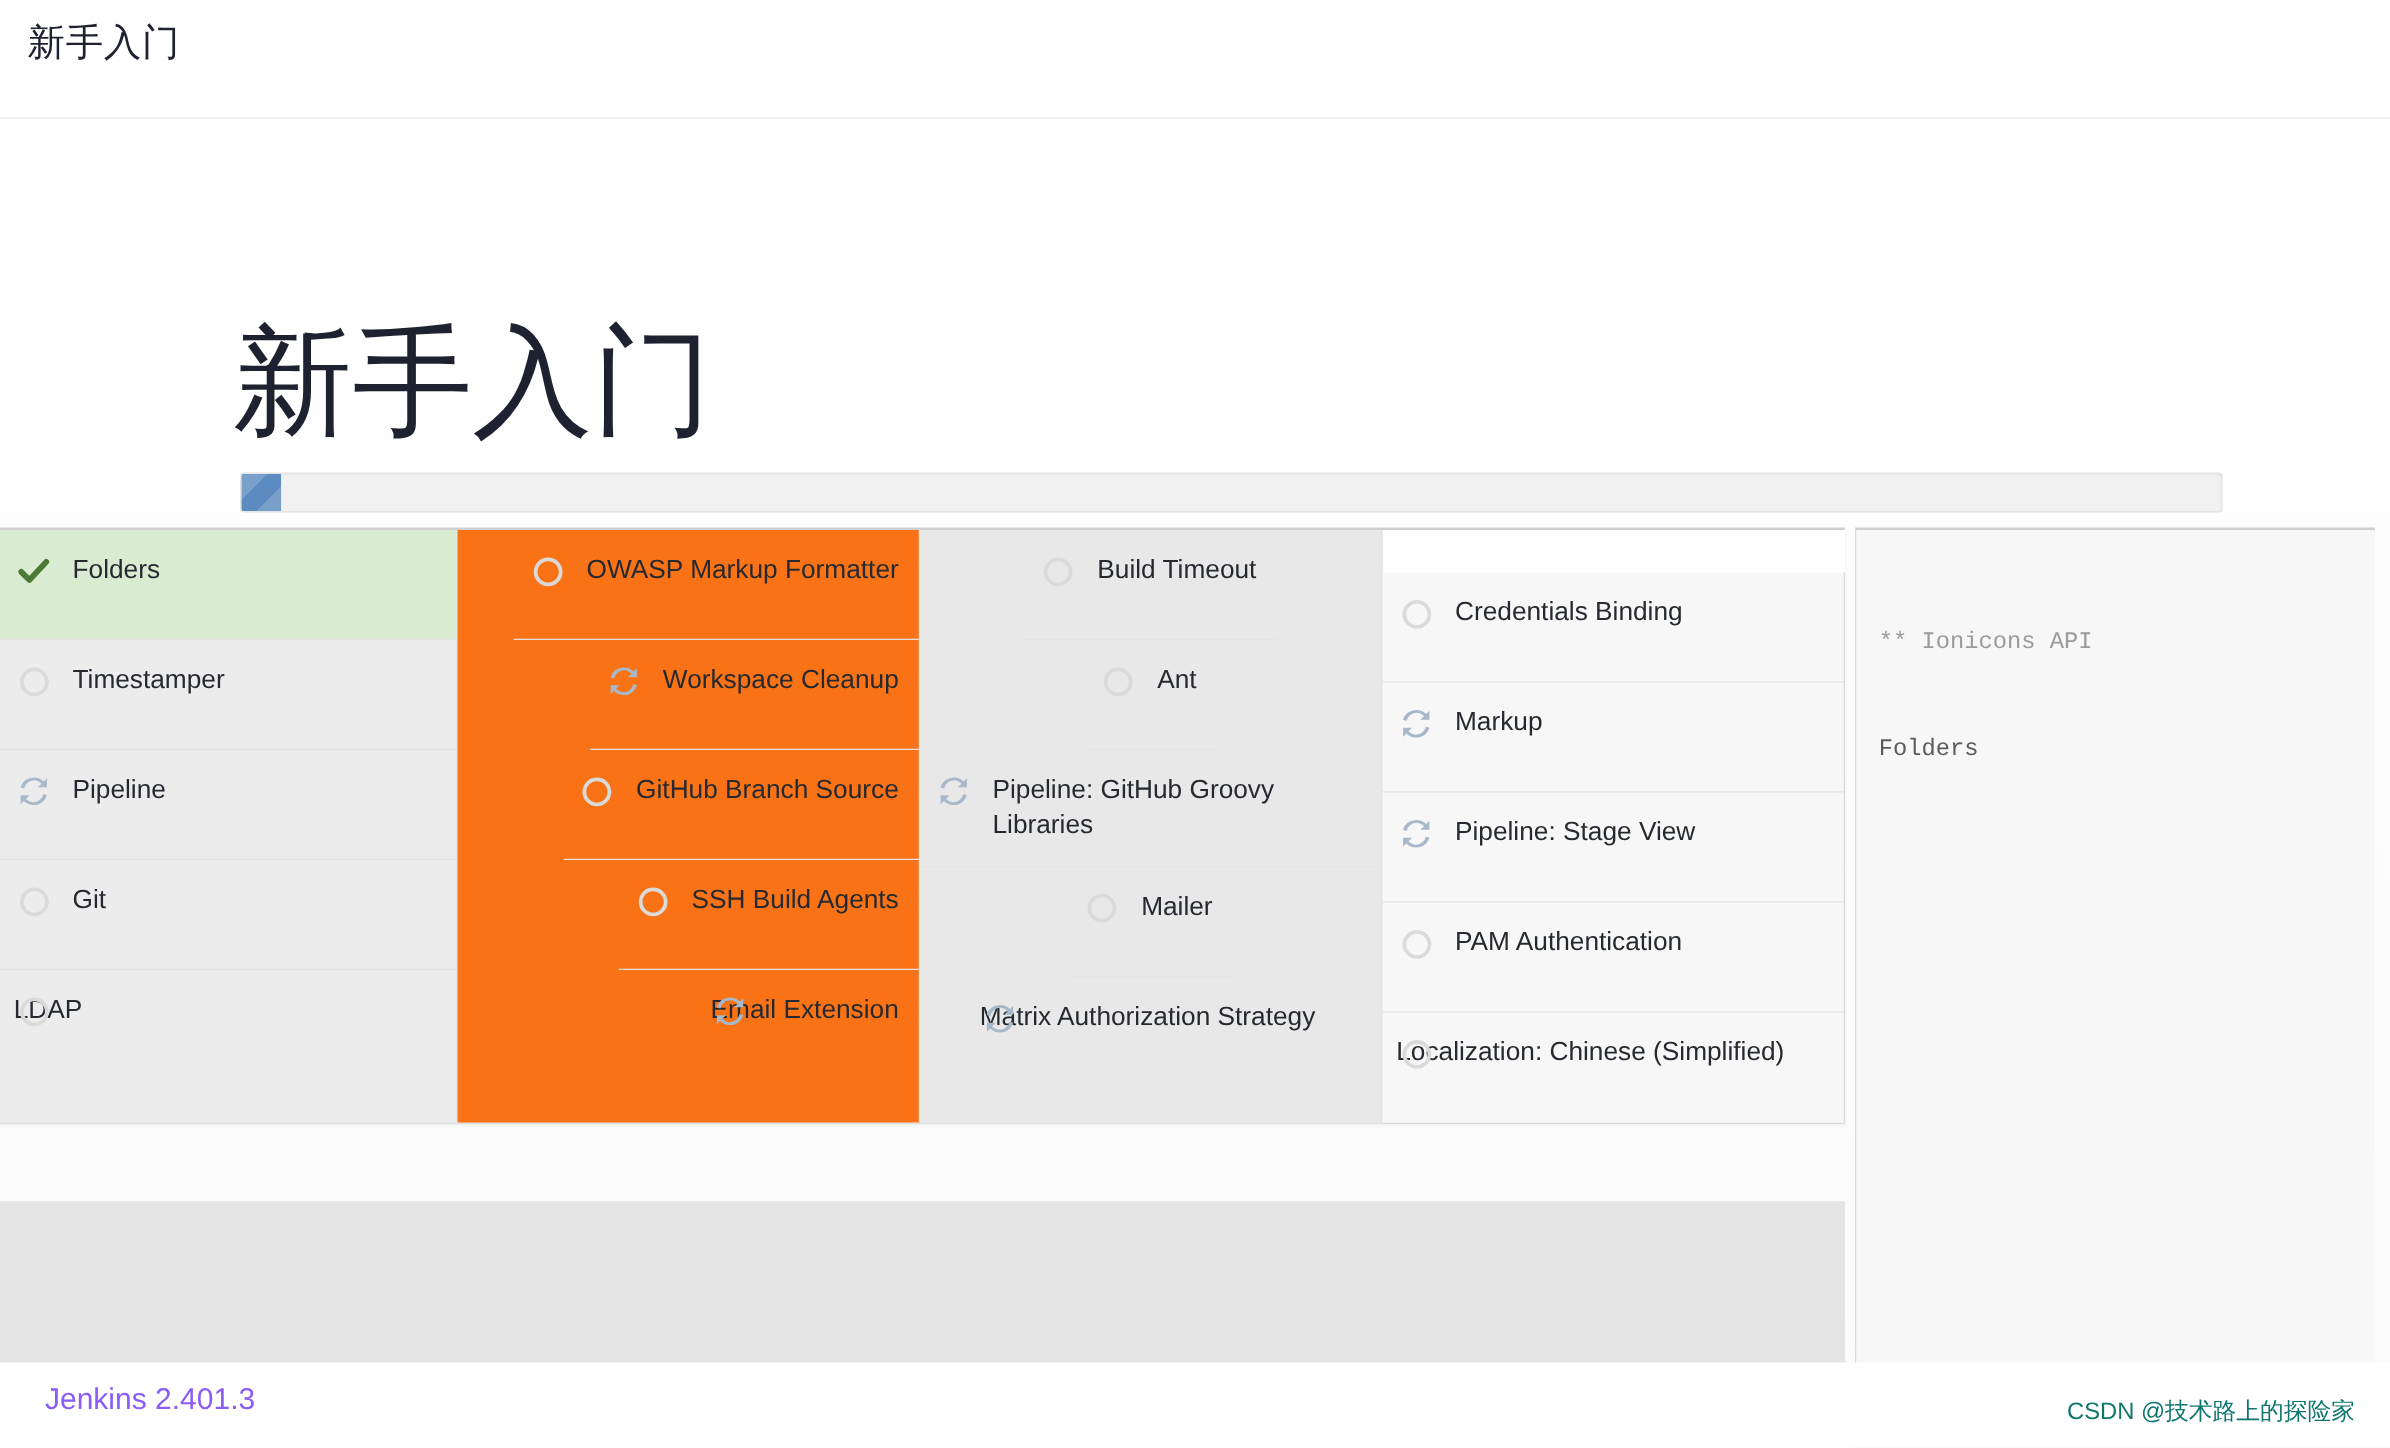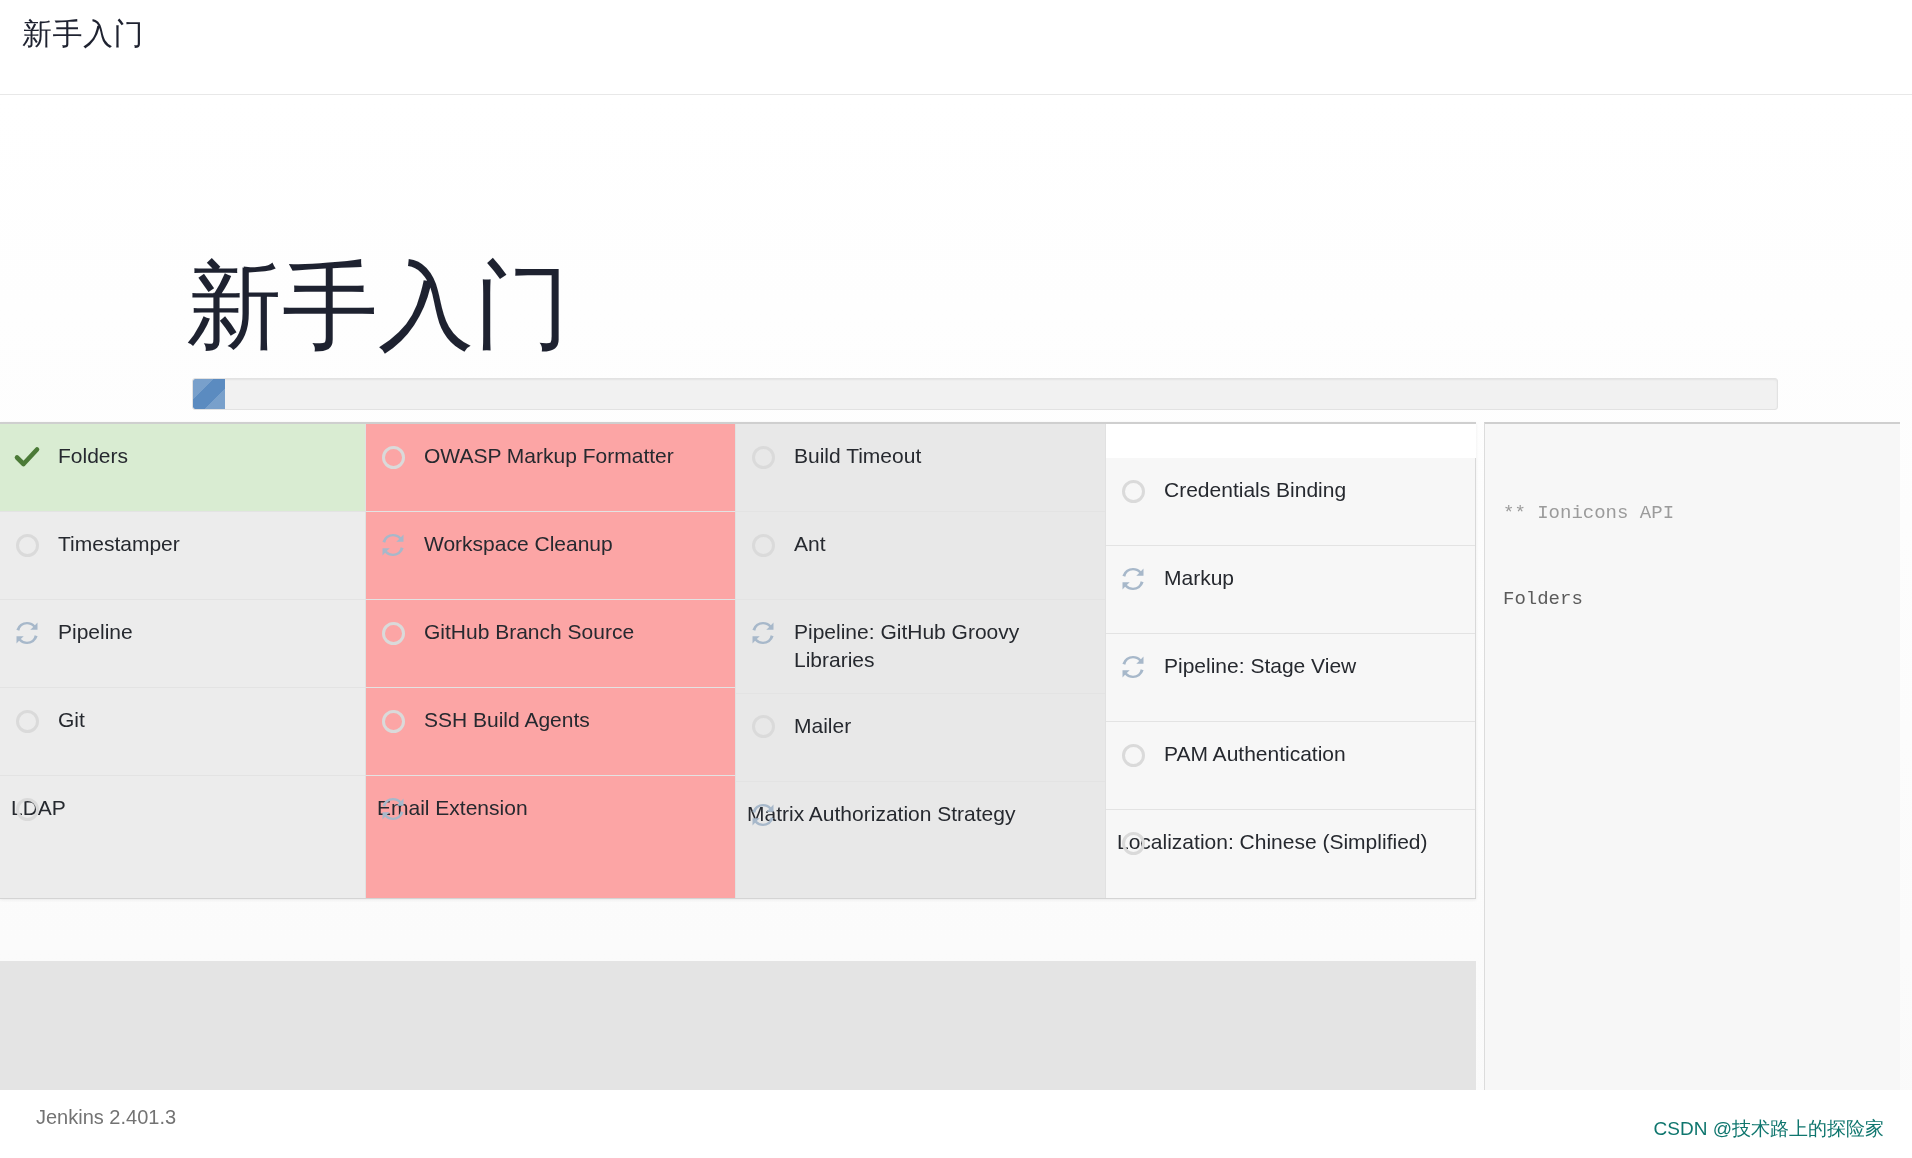--- a/index.html
+++ b/index.html
@@ -78,22 +78,22 @@
     background: #fff;
     box-shadow: 0 1px 3px rgba(0,0,0,.07);
   }
   .col {
     display: flex;
     flex-direction: column;
     border-right: 1px solid #e1e1e1;
   }
   .col:last-child { border-right: 1px solid #d9d9d9; }
   .col.shade-a { background: #ececec; }
-  .col.shade-b { background: #fca5a5; }
-  .col.shade-c { background: #e8e8e8; }
+  .col.shade-b { background: #f97316; align-items: flex-end; }
+  .col.shade-c { background: #e8e8e8; align-items: center; }
   .col.shade-d { background: #f7f7f7; margin-top: 34px; }
 
   .cell {
     position: relative;
     min-height: 88px;
     padding: 18px 16px 18px 58px;
     border-bottom: 1px solid #e3e3e3;
     font-size: 21px;
     line-height: 1.35;
     color: #26292f;
@@ -170,22 +170,22 @@
   
   .footer {
     position: absolute;
     left: 0; top: 1090px;
     width: 1912px; height: 68px;
     background: #ffffff;
   }
   .footer-version {
     position: absolute;
     left: 36px; top: 16px;
-    font-size: 20px;
-    color: #737373;
+    font-size: 24px;
+    color: #8b5cf6;
     white-space: nowrap;
   }
   .watermark {
     position: absolute;
     right: 28px; top: 26px;
     font-size: 19px;
     color: #0f766e;
     white-space: nowrap;
   }
 </style>

